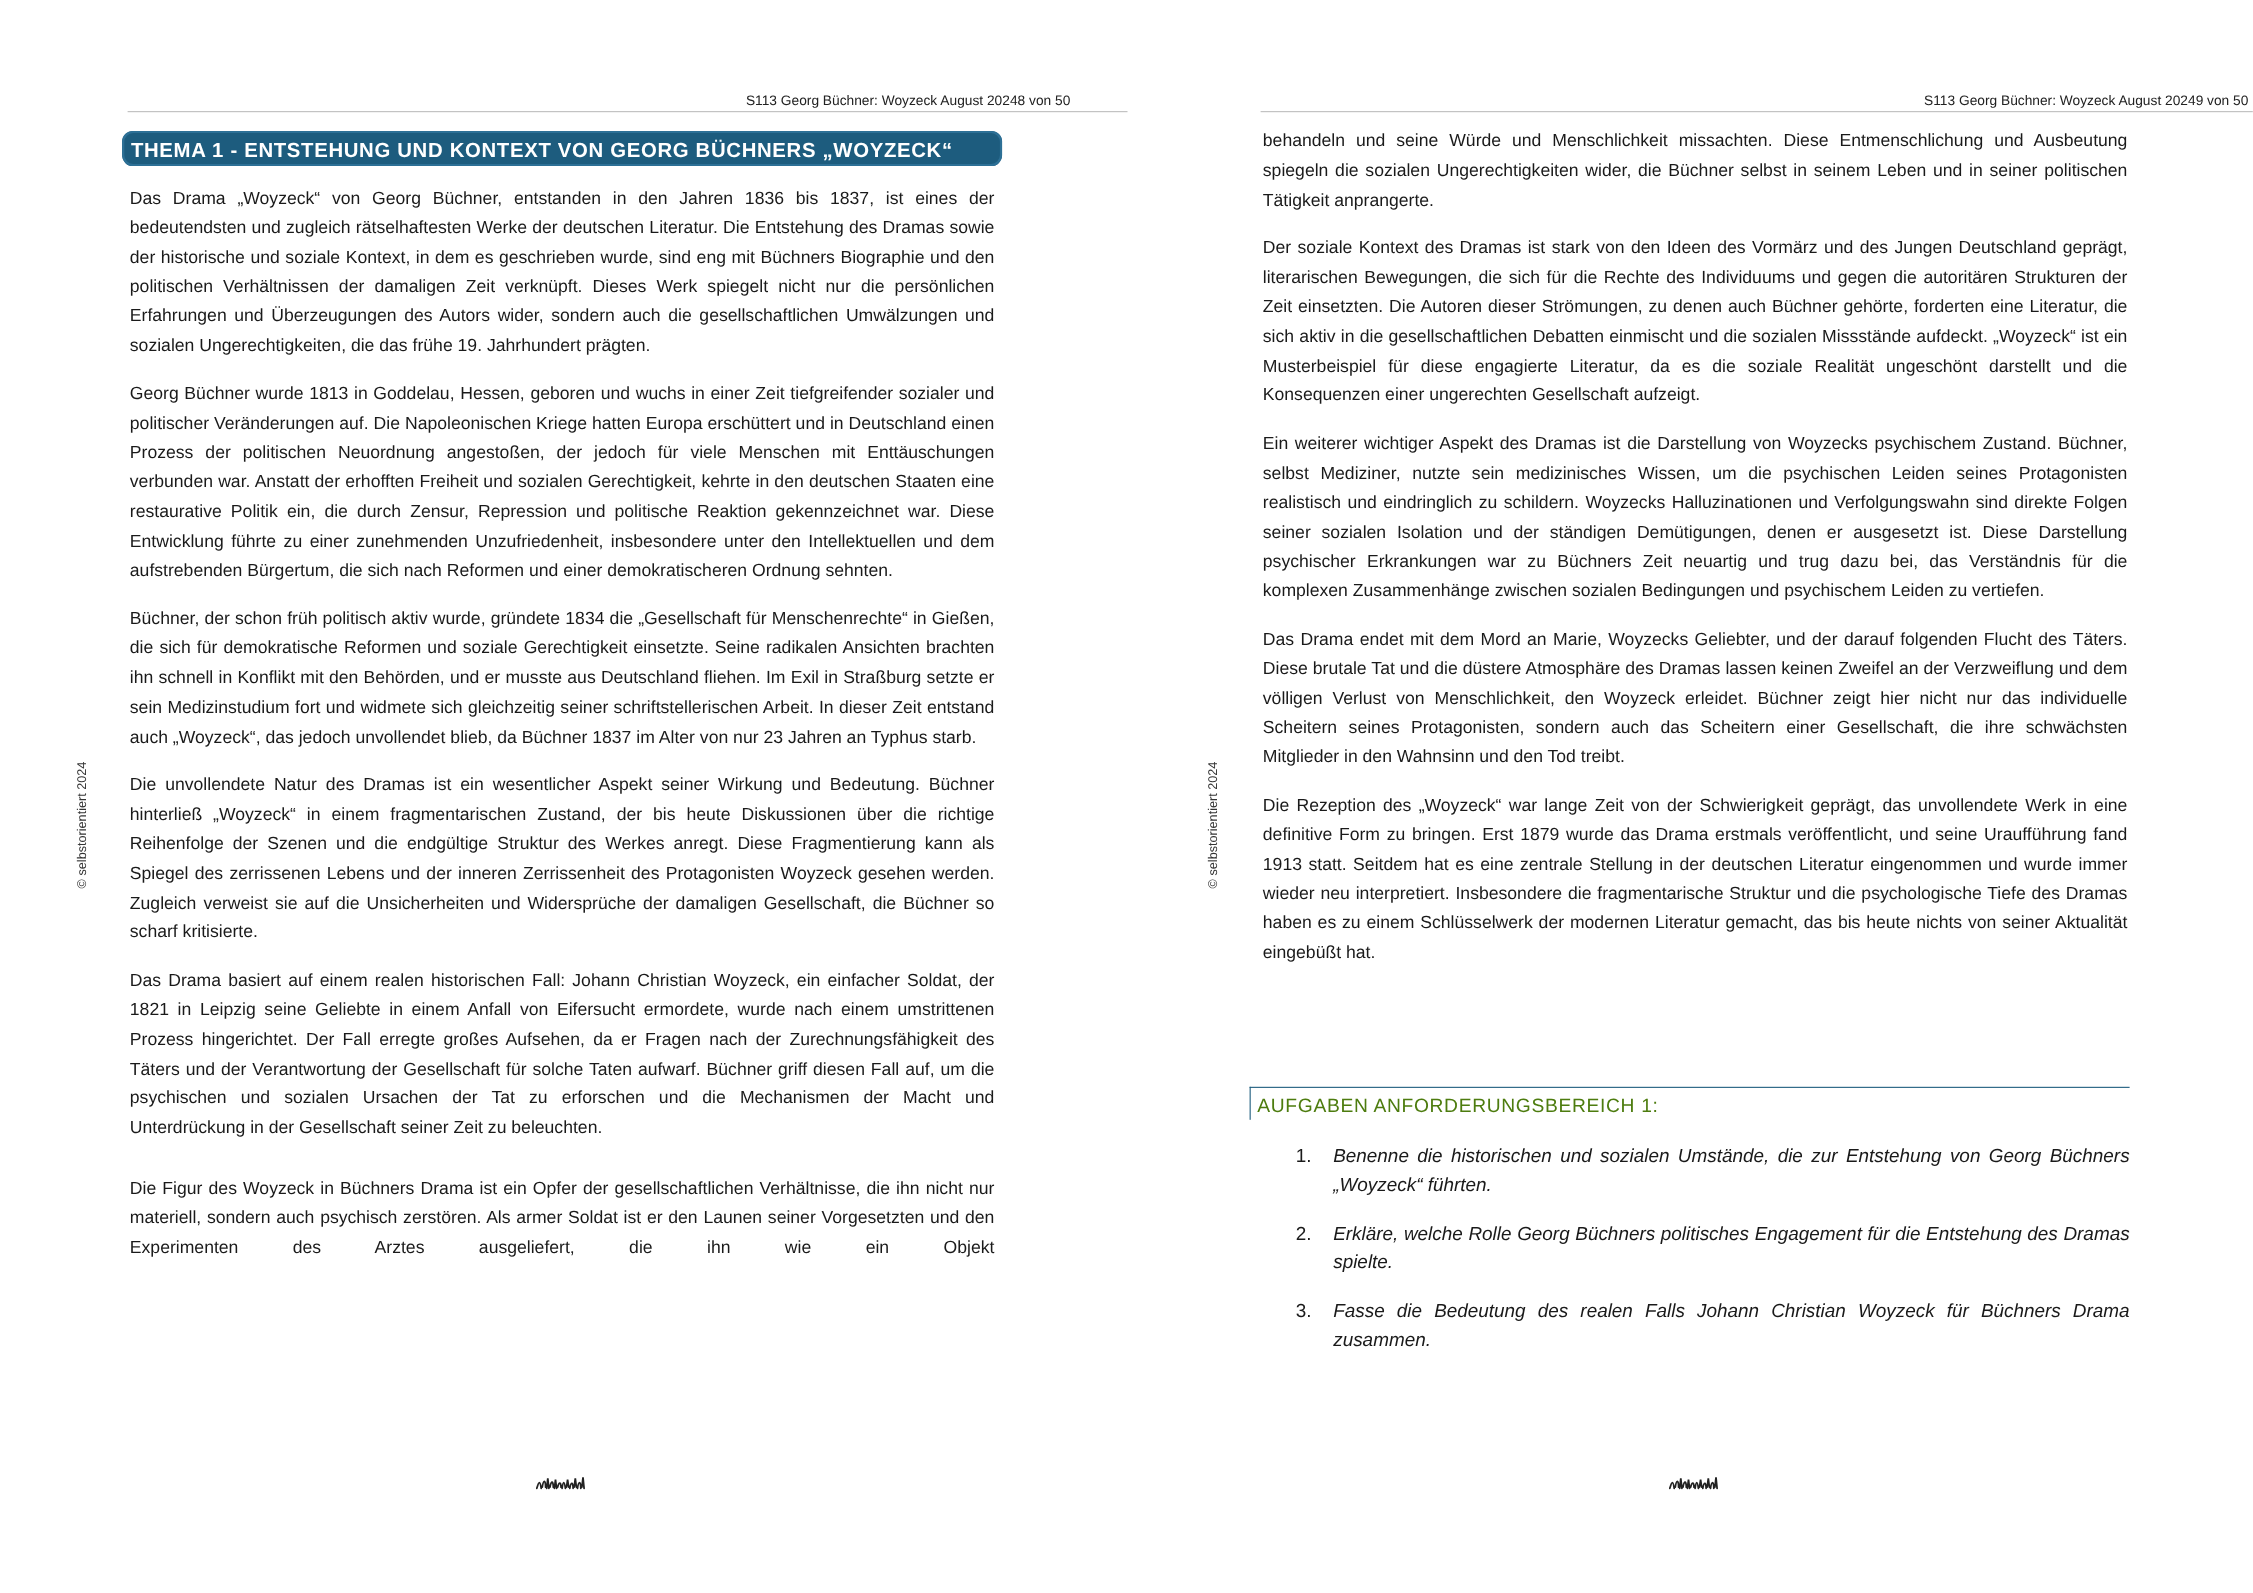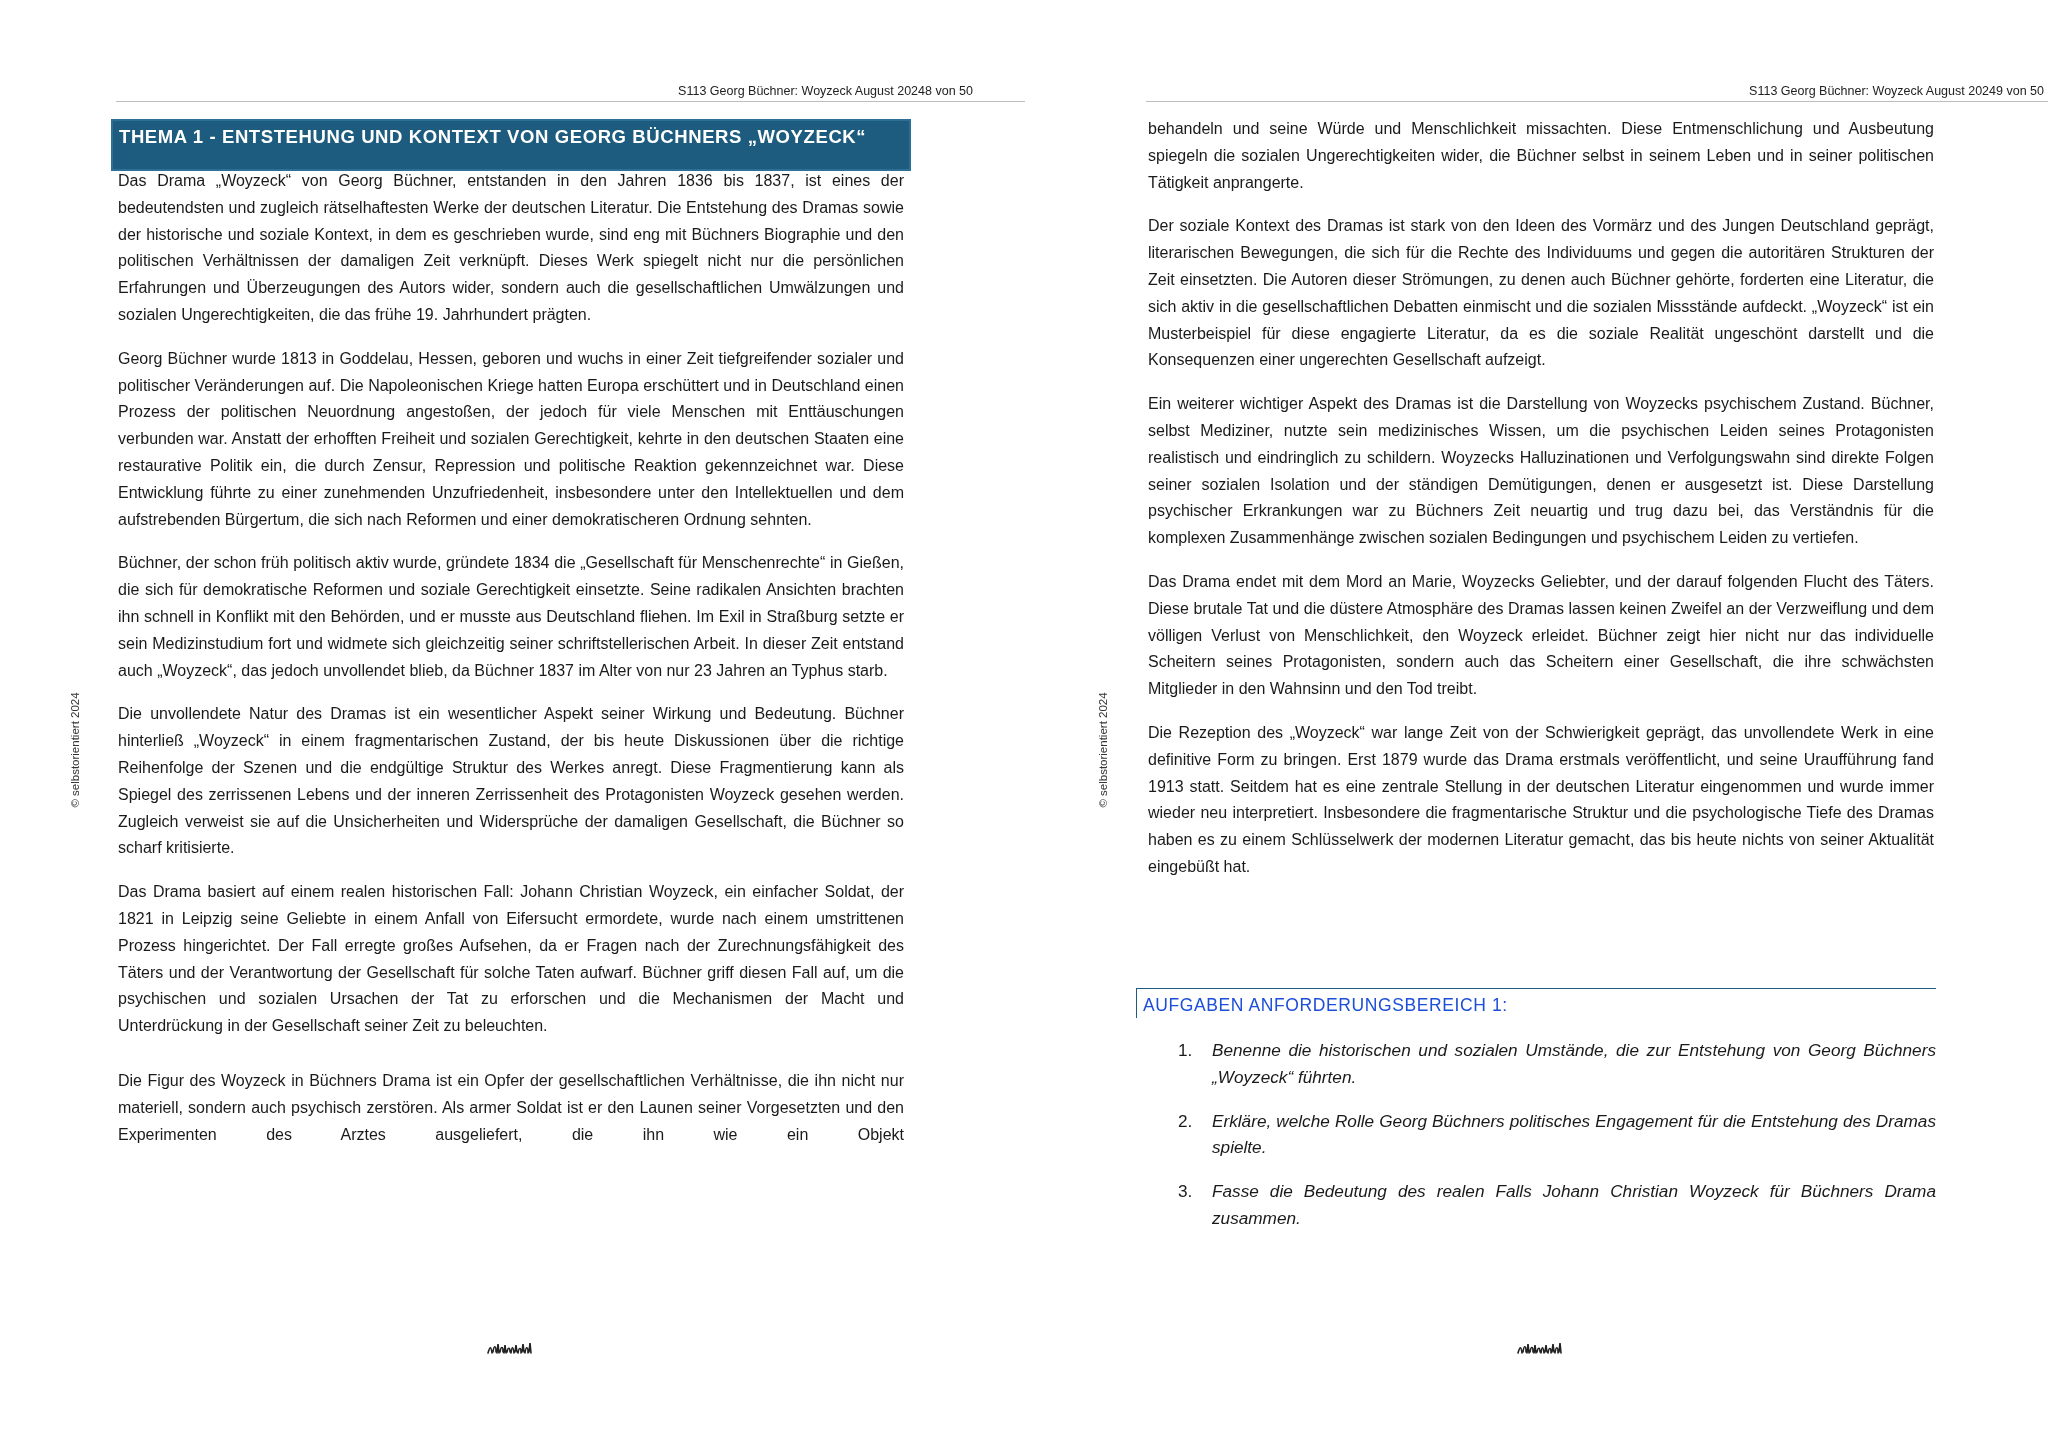--- a/index.html
+++ b/index.html
@@ -15,24 +15,24 @@
     align-items: flex-end; padding-bottom: 3px; box-sizing: content-box; }
   #page-left .running-header { left: 116px; width: 909px; }
   #page-right .running-header { left: 116px; width: 902px; }
   .running-header .page-num { padding-right: 52px; margin-top: 24px; }
   #page-right .running-header .page-num { padding-right: 4px; }
 
   .side-note { position: absolute; top: 750px; left: 75px; transform: translate(-50%,-50%) rotate(-90deg);
     white-space: nowrap; font-size: 11.5px; color: #333; }
   #page-right .side-note { left: 73px; }
 
-  .section-title { position: absolute; left: 111px; top: 119px; width: 800px; height: 52px;
+  .section-title { position: absolute; left: 111px; top: 119px; width: 800px; height: 32px;
     background: #1d5c7e; box-shadow: inset 0 0 0 2px #2d7096; box-sizing: border-box;
     color: #ffffff; font-weight: bold; font-size: 18.5px; letter-spacing: 0.6px;
-    line-height: 36px; padding-left: 8px; }
+    line-height: 36px; padding-left: 8px; border-radius: 10px; }
 
   .body { position: absolute; font-size: 16px; line-height: 26.8px; text-align: justify; }
   #page-left .body { left: 118px; top: 168px; width: 786px; }
   #page-right .body { left: 118px; top: 116px; width: 786px; }
   .body p { margin: 0 0 17px 0; }
 
   .tasks-heading { position: absolute; left: 106px; top: 988px; width: 800px; height: 30px;
     border-top: 1.5px solid #1d5c7e; border-left: 1.5px solid #1d5c7e; box-sizing: border-box;
     color: #17364d; font-size: 17.5px; letter-spacing: 0.6px; line-height: 32px; padding-left: 6px; }
 
@@ -82,21 +82,21 @@
   <div class="side-note">© selbstorientiert 2024</div>
 
   <div class="body">
     <p>behandeln und seine Würde und Menschlichkeit missachten. Diese Entmenschlichung und Ausbeutung spiegeln die sozialen Ungerechtigkeiten wider, die Büchner selbst in seinem Leben und in seiner politischen Tätigkeit anprangerte.</p>
     <p>Der soziale Kontext des Dramas ist stark von den Ideen des Vormärz und des Jungen Deutschland geprägt, literarischen Bewegungen, die sich für die Rechte des Individuums und gegen die autoritären Strukturen der Zeit einsetzten. Die Autoren dieser Strömungen, zu denen auch Büchner gehörte, forderten eine Literatur, die sich aktiv in die gesellschaftlichen Debatten einmischt und die sozialen Missstände aufdeckt. „Woyzeck“ ist ein Musterbeispiel für diese engagierte Literatur, da es die soziale Realität ungeschönt darstellt und die Konsequenzen einer ungerechten Gesellschaft aufzeigt.</p>
     <p>Ein weiterer wichtiger Aspekt des Dramas ist die Darstellung von Woyzecks psychischem Zustand. Büchner, selbst Mediziner, nutzte sein medizinisches Wissen, um die psychischen Leiden seines Protagonisten realistisch und eindringlich zu schildern. Woyzecks Halluzinationen und Verfolgungswahn sind direkte Folgen seiner sozialen Isolation und der ständigen Demütigungen, denen er ausgesetzt ist. Diese Darstellung psychischer Erkrankungen war zu Büchners Zeit neuartig und trug dazu bei, das Verständnis für die komplexen Zusammenhänge zwischen sozialen Bedingungen und psychischem Leiden zu vertiefen.</p>
     <p>Das Drama endet mit dem Mord an Marie, Woyzecks Geliebter, und der darauf folgenden Flucht des Täters. Diese brutale Tat und die düstere Atmosphäre des Dramas lassen keinen Zweifel an der Verzweiflung und dem völligen Verlust von Menschlichkeit, den Woyzeck erleidet. Büchner zeigt hier nicht nur das individuelle Scheitern seines Protagonisten, sondern auch das Scheitern einer Gesellschaft, die ihre schwächsten Mitglieder in den Wahnsinn und den Tod treibt.</p>
     <p>Die Rezeption des „Woyzeck“ war lange Zeit von der Schwierigkeit geprägt, das unvollendete Werk in eine definitive Form zu bringen. Erst 1879 wurde das Drama erstmals veröffentlicht, und seine Uraufführung fand 1913 statt. Seitdem hat es eine zentrale Stellung in der deutschen Literatur eingenommen und wurde immer wieder neu interpretiert. Insbesondere die fragmentarische Struktur und die psychologische Tiefe des Dramas haben es zu einem Schlüsselwerk der modernen Literatur gemacht, das bis heute nichts von seiner Aktualität eingebüßt hat.</p>
   </div>
 
-  <div class="tasks-heading" style="color: #1d4ed8; border-top-color: rgb(29, 92, 126); border-left-color: rgb(29, 92, 126);">AUFGABEN ANFORDERUNGSBEREICH 1:</div>
+  <div class="tasks-heading" style="color: #4d7c0f; border-top-color: rgb(29, 92, 126); border-left-color: rgb(29, 92, 126);">AUFGABEN ANFORDERUNGSBEREICH 1:</div>
 
   <ol class="tasks">
     <li>
       <span class="num">1.</span>
       <span class="txt">Benenne die historischen und sozialen Umstände, die zur Entstehung von Georg Büchners „Woyzeck“ führten.</span>
     </li>
     <li>
       <span class="num">2.</span>
       <span class="txt">Erkläre, welche Rolle Georg Büchners politisches Engagement für die Entstehung des Dramas spielte.</span>
     </li>

